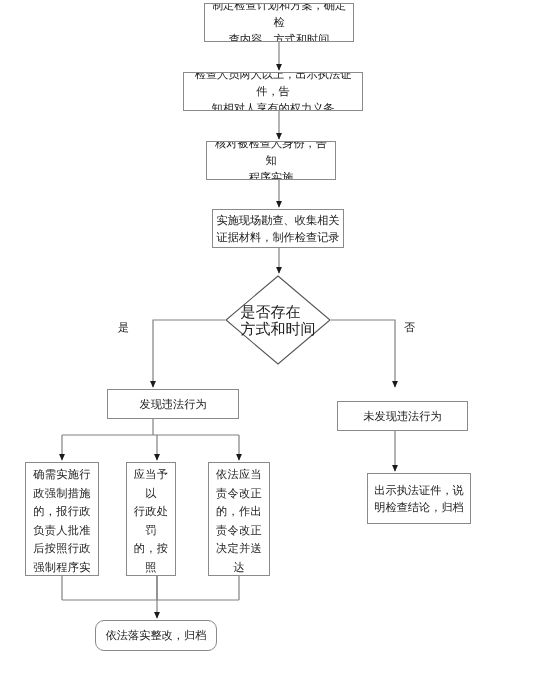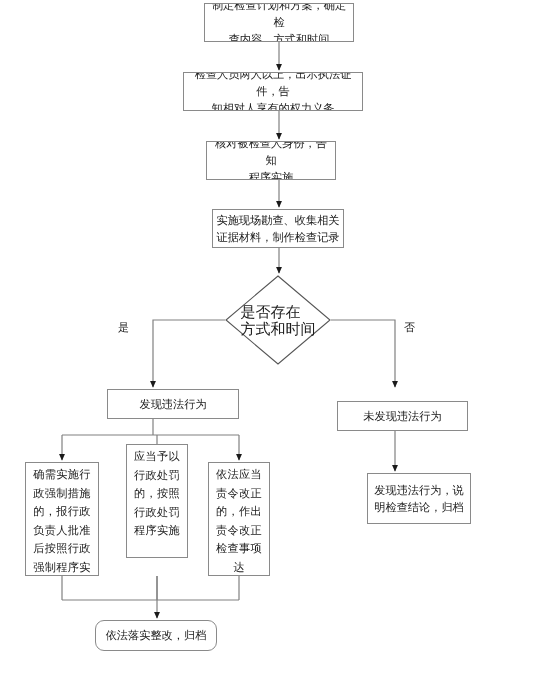--- a/index.html
+++ b/index.html
@@ -163,35 +163,35 @@
   <div class="node w-box" style="left:337px; top:389px; width:131px; height:30px;margin-top:12px;">
     <span class="txt">未发现违法行为</span>
   </div>
 
   <div class="node n-box narrow" style="left:25px; top:462px; width:74px; height:114px;">
     <span class="txt">
       <span>确需实施行</span><br><span>政强制措施</span><br><span>的，报行政</span><br><span>负责人批准</span><br><span>后按照行政</span><br><span>强制程序实</span>
     </span>
   </div>
 
-  <div class="node n-box narrow" style="left:126px; top:444px; width:62px; height:114px;">
+  <div class="node n-box narrow" style="left:126px; top:462px; width:50px; height:114px;">
     <span class="txt">
       <span>应当予以</span><br><span>行政处罚</span><br><span>的，按照</span><br><span>行政处罚</span><br><span>程序实施</span>
     </span>
   </div>
 
   <div class="node n-box narrow" style="left:208px; top:462px; width:62px; height:114px;">
     <span class="txt">
-      <span>依法应当</span><br><span>责令改正</span><br><span>的，作出</span><br><span>责令改正</span><br><span>检查事项</span><br><span>达</span>
+      <span>依法应当</span><br><span>责令改正</span><br><span>的，作出</span><br><span>责令改正</span><br><span>决定并送</span><br><span>达</span>
     </span>
   </div>
 
   <div class="node w-box" style="left:367px; top:473px; width:104px; height:51px;">
     <span class="txt">
-      <span>发现违法行为，说</span><br><span>明检查结论，归档</span>
+      <span>出示执法证件，说</span><br><span>明检查结论，归档</span>
     </span>
   </div>
 
   <div class="node w-box" style="left:95px; top:620px; width:122px; height:31px;border-radius:9px;">
     <span class="txt">依法落实整改，归档</span>
   </div>
 
 </div>
 
 </body></html>

